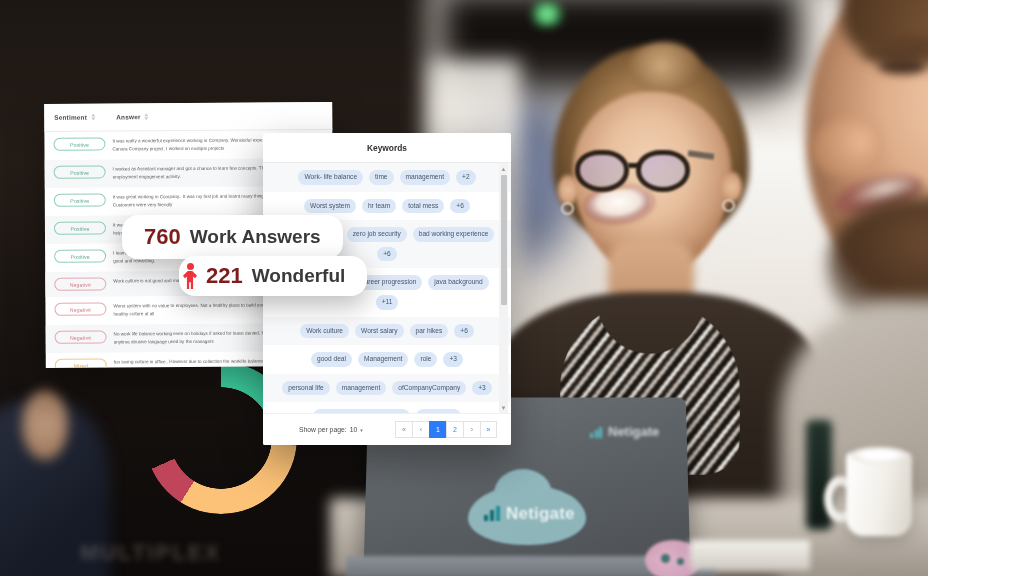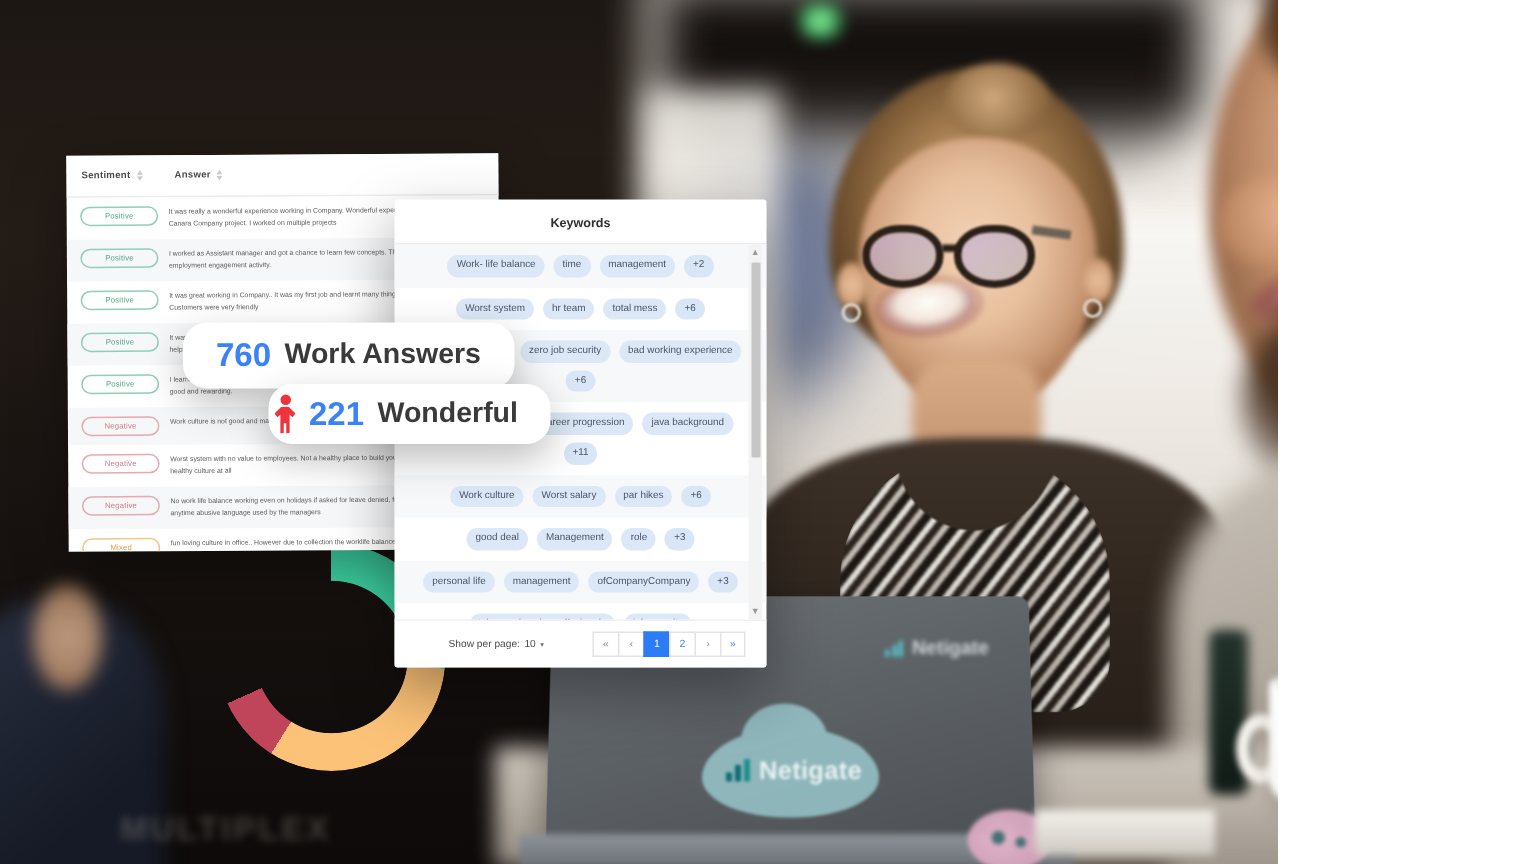--- a/index.html
+++ b/index.html
@@ -3,21 +3,21 @@
 <meta charset="utf-8">
 <style>
   * { box-sizing: border-box; margin: 0; padding: 0; }
   html, body {
     width: 1024px; height: 576px;
     overflow: hidden;
     font-family: "Liberation Sans", sans-serif;
   }
   #stage {
     position: relative;
-    width: 852px; height: 576px;
+    width: 928px; height: 576px;
     overflow: hidden;
     background: #2a2320;
   }
 
   
   .photo { position: absolute; inset: 0; overflow: hidden; }
 
   
   .bg-base {
     position: absolute; inset: 0;
@@ -423,21 +423,21 @@
   .pager .pg.mut { color:#8a8a8a; }
   .pager .pg.on { background:#2b7cf6; color:#fff; border-color:#2b7cf6; }
 
   
   .badge {
     position:absolute; background:#fff; border-radius:16px;
     box-shadow: 0 10px 26px rgba(0,0,0,.26);
     display:flex; align-items:center; gap:9px;
     padding: 0 22px;
   }
-  .badge .num { font-size:22px; font-weight:bold; color:#3b82f6; }
+  .badge .num { font-size:22px; font-weight:bold; color:#7f1d1d; }
   .badge .lbl { font-size:19px; font-weight:bold; color:#3a3a3a; }
   .badge-answers { left:122px; top:215px; height:44px; }
   .badge-detractors { left:179px; top:256px; height:40px; padding-left:4px; }
   .ico-person { width:14px; height:26px; position:relative; flex:0 0 auto; }
   .ico-person:before {
     content:""; position:absolute; left:3.5px; top:0; width:7px; height:7px;
     background:#f0323c; border-radius:50%;
   }
   .ico-person:after {
     content:""; position:absolute; left:0; top:8px; width:14px; height:18px;

